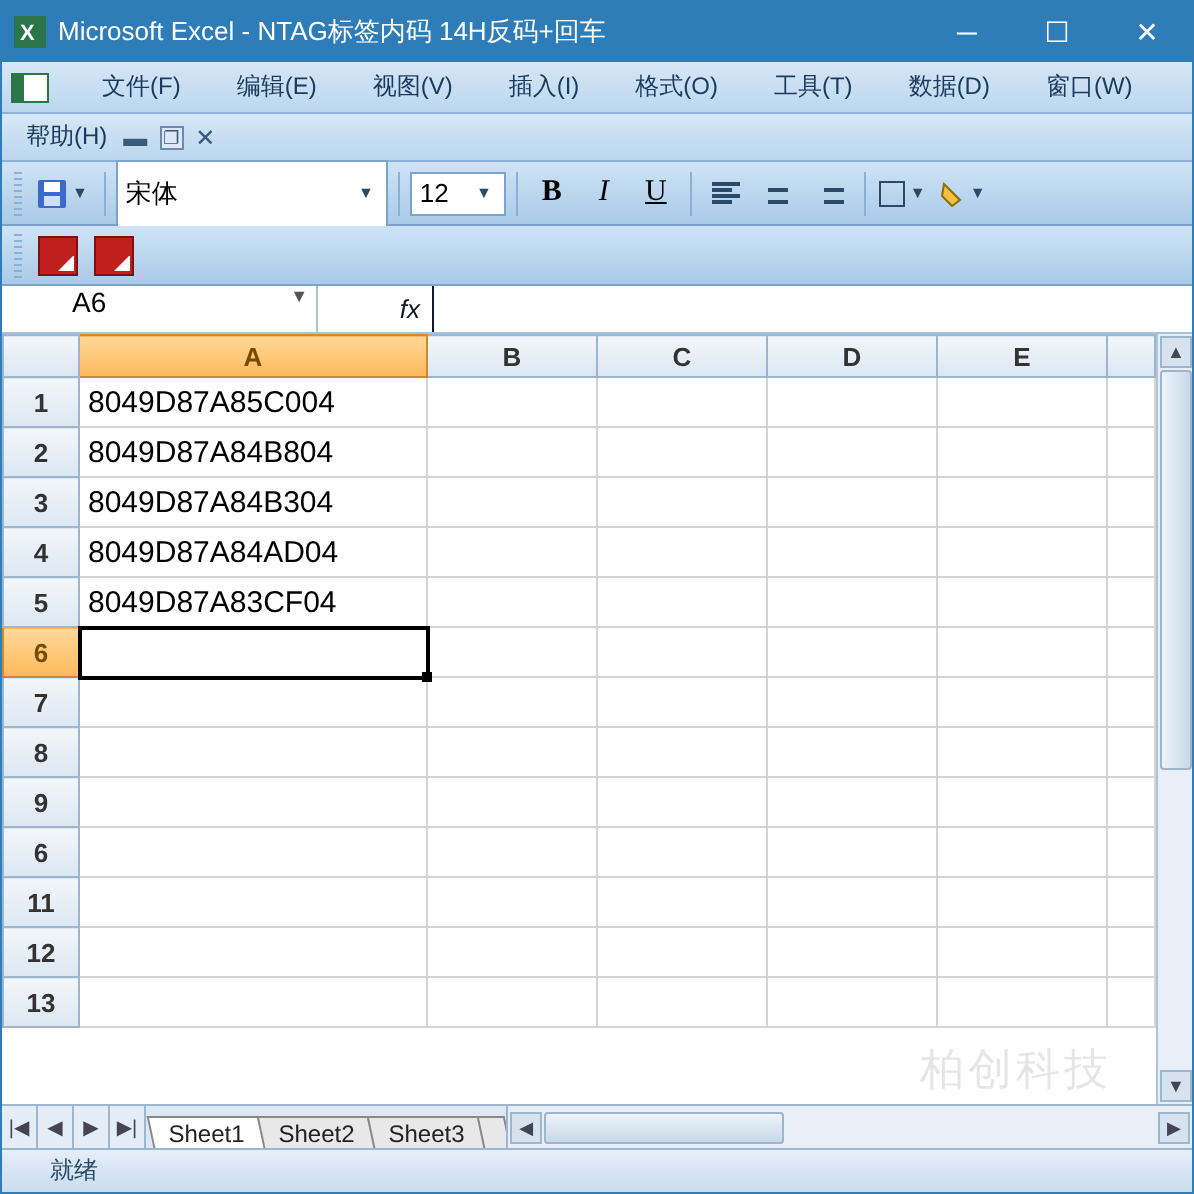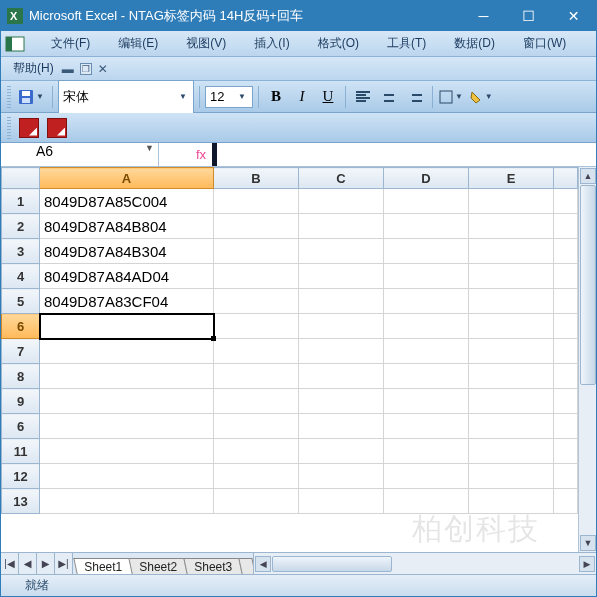--- a/index.html
+++ b/index.html
@@ -95,21 +95,21 @@
 .formulabar {
   height: 24px; display: flex; align-items: stretch;
   border-bottom: 1px solid #a9c3dc; background:#fff;
 }
 .namebox {
   width: 158px; border-right: 1px solid #a9c3dc;
   display: flex; align-items: flex-start; padding: 0 0 4px 35px; font-size: 14px;
   background:#fff; position:relative;
 }
 .namebox .dd { position:absolute; right:4px; font-size:9px; color:#555;}
-.fx-label { width: 58px; display: flex; align-items: center; justify-content: flex-end; padding-right: 6px; color: #ec4899; border-right:5px solid #0f172a; font-size:13px;}
+.fx-label { width: 58px; display: flex; align-items: center; justify-content: flex-end; padding-right: 6px; font-style: italic; color: #0f172a; border-right:1px solid #0f172a; font-size:13px;}
 .formula-input { flex: 1; padding: 0 6px; display:flex; align-items:center; }
 
 .grid-area { flex: 1; display: flex; overflow: hidden; background: #fff; position:relative;}
 .grid-main { flex: 1; overflow: hidden; position:relative;}
 table.sheet { border-collapse: collapse; width: 100%; }
 .hdr, .rowhdr {
   background: linear-gradient(#f2f6fa, #dce7f2);
   border: 1px solid #9cb6d0;
   text-align: center;
   color: #333;
@@ -159,21 +159,21 @@
 .hscroll .left{ left:1px;} .hscroll .right{ right:1px;}
 .hscroll .thumb{ position:absolute; left:18px; width:120px; height:16px; background:linear-gradient(#eef4fa,#c8d8e8); border:1px solid #9cb6d0; border-radius:2px;}
 
 .statusbar {
   height: 22px; background: linear-gradient(#e4eef8,#cadcee);
   border-top: 1px solid #9cb6d0;
   display: flex; align-items: center; padding: 0 24px; font-size: 12px;
   justify-content: space-between;
   color:#2a4a6a;
 }
-.watermark{ position:absolute; right:38px; bottom:2px; font-size:30px; color:rgba(0,0,0,0.10); font-family:"SimHei"; letter-spacing:2px; pointer-events:none;}
+.watermark{ position:absolute; right:22px; bottom:2px; font-size:22px; color:rgba(0,0,0,0.10); font-family:"SimHei"; letter-spacing:2px; pointer-events:none;}
 
 .svg-ico{ display:block;}
 .bold{ font-weight:bold; font-family:"Times New Roman"; font-size:15px;}
 .italic{ font-style:italic; font-family:"Times New Roman"; font-size:15px;}
 .uline{ text-decoration:underline; font-family:"Times New Roman"; font-size:15px;}
 .align-box{ width:14px; height:12px; display:flex; flex-direction:column; justify-content:space-between;}
 .align-box i{ height:2px; background:#2a4a6a; display:block;}
 </style>
 </head>
 <body>

